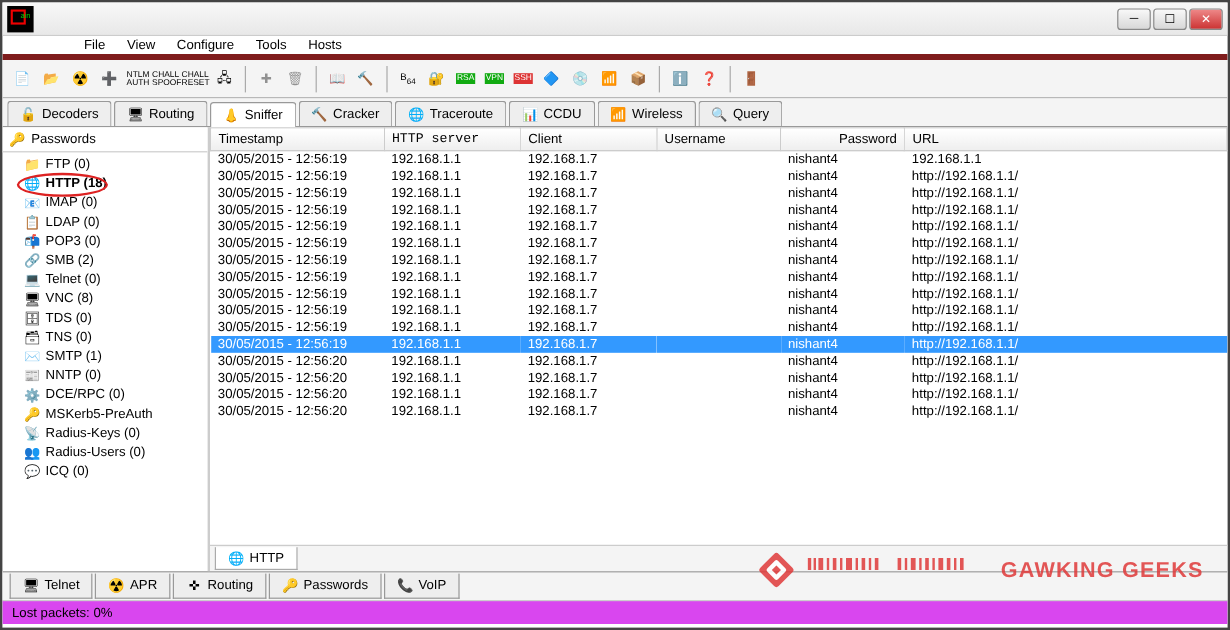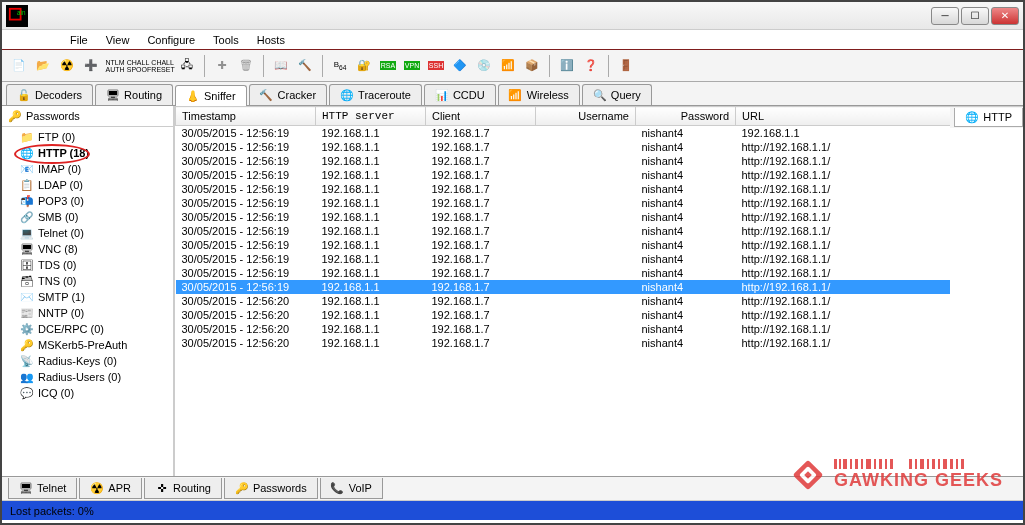--- a/index.html
+++ b/index.html
@@ -3,47 +3,47 @@
 <meta charset="utf-8">
 <style>
 * { margin: 0; padding: 0; box-sizing: border-box; }
 body { font-family: Tahoma, sans-serif; font-size: 11px; background: #fff; width: 1025px; height: 525px; overflow: hidden; border: 2px solid #444; position: relative; }
 .titlebar { height: 28px; background: linear-gradient(#f8f8f8,#e8e8e8); display: flex; align-items: center; padding: 0 4px; border-bottom: 1px solid #ccc; }
 .app-icon { width: 22px; height: 22px; background: #000; display: inline-flex; align-items: center; justify-content: center; }
 .app-icon svg { width: 18px; height: 18px; }
 .win-controls { margin-left: auto; display: flex; gap: 2px; }
 .win-btn { width: 28px; height: 18px; border: 1px solid #888; border-radius: 3px; background: linear-gradient(#f8f8f8,#d8d8d8); display: flex; align-items: center; justify-content: center; font-size: 10px; cursor: pointer; }
 .win-btn.close { background: linear-gradient(#e88,#c33); color: #fff; }
-.menubar { height: 20px; display: flex; align-items: center; padding-left: 60px; gap: 2px; border-bottom: 1px solid #7f1d1d; }
+.menubar { height: 20px; display: flex; align-items: center; padding-left: 60px; gap: 2px; border-bottom: 5px solid #7f1d1d; }
 .menu-item { padding: 2px 8px; cursor: pointer; }
 .toolbar { height: 32px; display: flex; align-items: center; padding: 0 6px; gap: 2px; border-bottom: 1px solid #aaa; background: #f4f4f4; }
 .tool-btn { width: 22px; height: 22px; display: flex; align-items: center; justify-content: center; cursor: pointer; border: 1px solid transparent; }
 .tool-sep { width: 1px; height: 22px; background: #aaa; margin: 0 4px; }
 .tabbar { height: 24px; display: flex; align-items: end; padding-left: 4px; background: #f4f4f4; border-bottom: 1px solid #999; }
 .tab { padding: 3px 10px; border: 1px solid #999; border-bottom: none; margin-right: 2px; border-radius: 3px 3px 0 0; background: #eee; display: flex; align-items: center; gap: 4px; cursor: pointer; }
 .tab.active { background: #fff; position: relative; top: 1px; }
 .main { display: flex; height: 370px; }
 .sidebar { width: 173px; border-right: 2px solid #ccc; display: flex; flex-direction: column; overflow: hidden; }
 .sidebar-header { padding: 3px 6px; border-bottom: 1px solid #ccc; display: flex; align-items: center; gap: 4px; background: #fff; }
 .tree { flex: 1; overflow-y: auto; padding: 2px 0; }
 .tree-item { padding: 1px 4px 1px 18px; display: flex; align-items: center; gap: 4px; cursor: pointer; white-space: nowrap; position: relative; }
 .tree-item.circled::before { content: ''; position: absolute; left: 12px; top: -1px; width: 72px; height: 16px; border: 2px solid #d22; border-radius: 50%; pointer-events: none; }
 .tree-item.circled { font-weight: bold; }
 .icon-sm { width: 14px; height: 14px; flex-shrink: 0; display: inline-flex; align-items: center; justify-content: center; }
-.content { flex: 1; display: flex; overflow: hidden; }
+.content { flex: 1; display: flex; flex-direction: column; overflow: hidden; }
 .grid { flex: 1; overflow: auto; position: relative; }
 table { width: 100%; border-collapse: collapse; table-layout: fixed; }
 th { text-align: left; padding: 3px 6px; background: linear-gradient(#fff,#eee); border: 1px solid #ccc; font-weight: normal; position: sticky; top: 0; }
 td { padding: 1px 6px; white-space: nowrap; overflow: hidden; }
 tr.sel td { background: #3399ff; color: #fff; }
 .bottom-tab { height: 22px; display: flex; align-items: center; padding-left: 4px; border-top: 1px solid #ccc; background: #f4f4f4; }
 .btab { padding: 2px 10px; border: 1px solid #aaa; border-top: none; background: #fff; display: flex; align-items: center; gap: 4px; }
 .footer-tabs { height: 24px; display: flex; align-items: center; padding-left: 6px; border-top: 1px solid #999; background: #f4f4f4; }
 .ftab { padding: 3px 10px; border: 1px solid #999; border-top: none; margin-right: 2px; background: #eee; display: flex; align-items: center; gap: 4px; cursor: pointer; }
-.statusbar { height: 20px; padding: 2px 8px; border-top: 1px solid #ccc; background: #1d4ed8; display: flex; align-items: center; }
+.statusbar { height: 20px; padding: 2px 8px; border-top: 1px solid #ccc; background: #d946ef; display: flex; align-items: center; }
 .watermark { position: absolute; right: 20px; bottom: 30px; display: flex; align-items: center; gap: 8px; opacity: 0.85; pointer-events: none; }
 .watermark-text { font-family: 'Arial Black', sans-serif; font-size: 18px; font-weight: 900; color: #e03a3a; letter-spacing: 1px; }
 </style>
 </head>
 <body>
 
 <div class="titlebar">
   <span class="app-icon">
     <svg viewBox="0 0 20 20">
         <rect x="2" y="2" width="12" height="12" fill="none" stroke="#e00" stroke-width="2"></rect>
@@ -168,21 +168,21 @@
         <div class="tree-item">
           <span class="icon-sm">📋</span>
           <span>LDAP (0)</span>
         </div>
         <div class="tree-item">
           <span class="icon-sm">📬</span>
           <span>POP3 (0)</span>
         </div>
         <div class="tree-item">
           <span class="icon-sm">🔗</span>
-          <span>SMB (0)</span>
+          <span>SMB (2)</span>
         </div>
         <div class="tree-item">
           <span class="icon-sm">💻</span>
           <span>Telnet (0)</span>
         </div>
         <div class="tree-item">
           <span class="icon-sm">🖥</span>
           <span>VNC (8)</span>
         </div>
         <div class="tree-item">
@@ -224,21 +224,21 @@
       </div>
   </div>
   <div class="content">
     <div class="grid">
       <table id="grid-table">
         <thead>
             <tr id="grid-head">
               <th style="width: 140px;">Timestamp</th>
               <th style="width: 110px; font-family: Liberation Mono, monospace;">HTTP server</th>
               <th style="width: 110px;">Client</th>
-              <th style="width: 100px; text-align: right;">Username</th>
+              <th style="width: 100px;">Username</th>
               <th style="width: 100px; text-align: right;">Password</th>
               <th style="width: 260px;">URL</th>
             </tr>
           </thead>
         <tbody id="grid-body">
             <tr>
               <td>30/05/2015 - 12:56:19</td>
               <td>192.168.1.1</td>
               <td>192.168.1.7</td>
               <td></td>
@@ -405,21 +405,21 @@
 </div>
 
 <div class="watermark">
   <svg width="36" height="36" viewBox="0 0 40 40">
       <g transform="rotate(45 20 20)">
         <rect x="8" y="8" width="24" height="24" fill="#e03a3a" rx="3"></rect>
         <rect x="13" y="13" width="14" height="14" fill="#fff" rx="2"></rect>
         <rect x="17" y="17" width="6" height="6" fill="#e03a3a"></rect>
       </g>
     </svg>
-  <span style="display:flex;flex-direction:column;gap:1px">
+  <span style="display:flex;flex-direction:row;gap:1px">
     <svg width="160" height="10">
         <g fill="#e03a3a">
           <rect x="0" width="3" height="10"></rect>
           <rect x="5" width="2" height="10"></rect>
           <rect x="9" width="4" height="10"></rect>
           <rect x="16" width="2" height="10"></rect>
           <rect x="21" width="3" height="10"></rect>
           <rect x="27" width="2" height="10"></rect>
           <rect x="32" width="5" height="10"></rect>
           <rect x="40" width="2" height="10"></rect>

